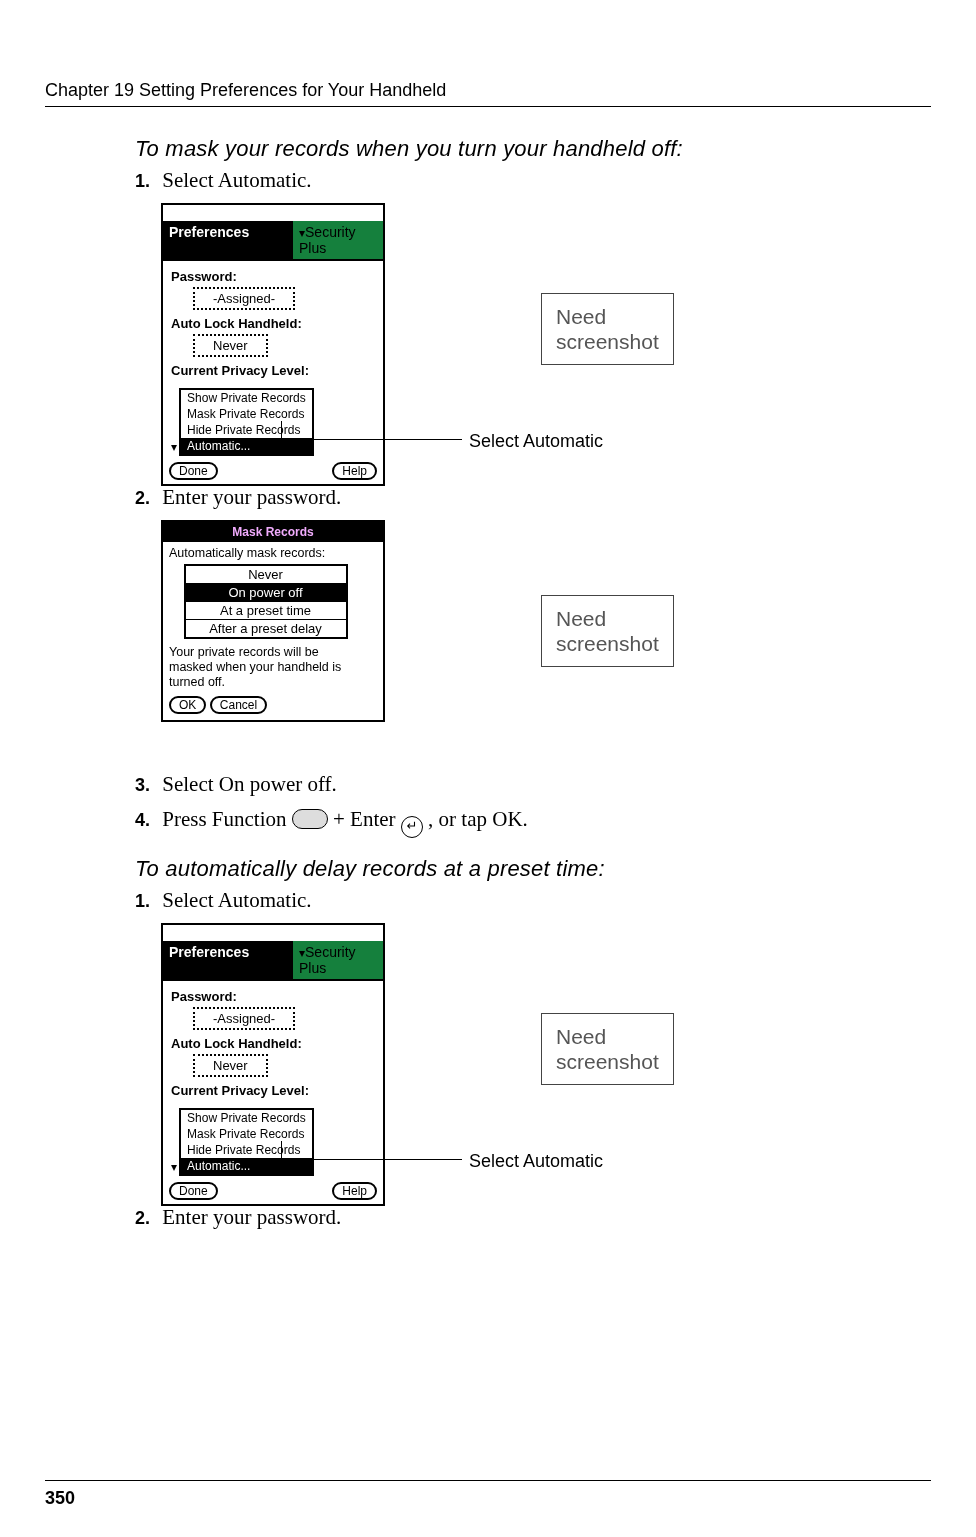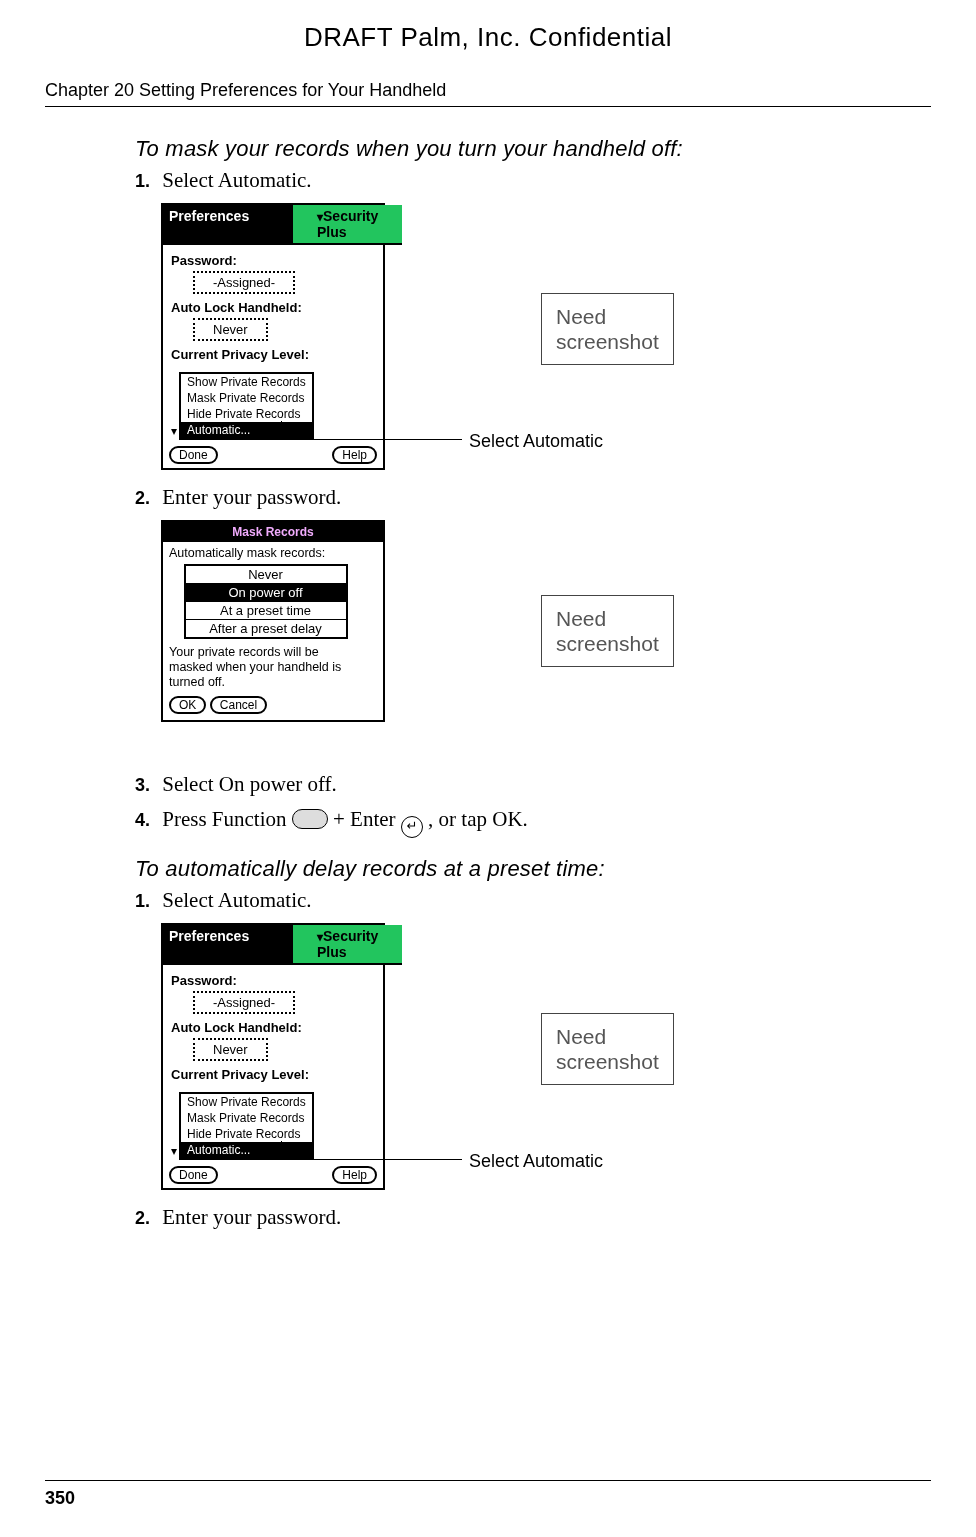--- a/index.html
+++ b/index.html
@@ -11,23 +11,23 @@
   .subhead{font-family:Arial,Helvetica,sans-serif;font-size:22px;font-style:italic;font-weight:300;font-stretch:condensed;margin:8px 0 6px 0;letter-spacing:0.2px;}
   .step{margin:6px 0 10px 0;font-size:21px;}
   .step b{font-family:Arial,Helvetica,sans-serif;font-weight:bold;font-size:18px;display:inline-block;width:22px;}
   .step span{font-family:'Palatino Linotype',Georgia,serif;}
   .figwrap{position:relative;margin:8px 0 22px 26px;}
   .shot{border:2px solid #000;background:#fff;display:inline-block;}
   .need{position:absolute;border:1px solid #444;font-family:Arial,Helvetica,sans-serif;font-size:21px;color:#555;padding:10px 14px;background:#fff;line-height:1.2;}
 
   
   .prefs{width:220px;}
-  .tbar{display:flex;}
+  .tbar{display:flex;margin-top:16px;}
   .tbar .tb1{flex:0 0 118px;background:#000;color:#fff;font-family:Arial,Helvetica,sans-serif;font-weight:bold;font-size:14px;padding:3px 6px;}
-  .tbar .tb2{flex:1;background:#22c55e;color:#000;font-family:Arial,Helvetica,sans-serif;font-size:14px;padding:3px 24px;border-bottom:2px solid #000;font-weight:bold;}
+  .tbar .tb2{flex:1;background:#15803d;color:#000;font-family:Arial,Helvetica,sans-serif;font-size:14px;padding:3px 6px;border-bottom:2px solid #000;}
   .tbar .tb2::before{content:"\25BE ";font-size:12px;}
   .prefbody{padding:4px 8px 6px 8px;font-family:Arial,Helvetica,sans-serif;font-size:13px;}
   .fld{font-weight:bold;margin-top:4px;}
   .dotted{display:inline-block;border:2px dotted #000;padding:2px 18px;margin:3px 0 2px 22px;font-size:13px;}
   .menu{border:2px solid #000;display:inline-block;margin-top:10px;font-size:12px;}
   .menu .mi{padding:1px 6px;}
   .menu .sel{background:#000;color:#fff;}
   .menu-wrapper{display:flex;align-items:flex-end;gap:2px;}
   .arrow{font-size:12px;padding-bottom:2px;}
   .btnrow{display:flex;justify-content:space-between;padding:0 6px 4px 6px;}
@@ -48,22 +48,21 @@
   .keycap{display:inline-block;width:34px;height:18px;border:1.5px solid #000;border-radius:10px;background:#ddd;vertical-align:-3px;}
   .retkey{display:inline-block;width:20px;height:20px;border:1.5px solid #000;border-radius:50%;vertical-align:-4px;text-align:center;font-family:Arial;font-size:13px;line-height:18px;}
 
   .botrule{position:absolute;bottom:56px;left:45px;width:886px;height:1px;background:#000;}
   .pgnum{position:absolute;bottom:28px;left:45px;font-family:Arial,Helvetica,sans-serif;font-weight:bold;font-size:18px;}
 </style>
 </head>
 <body>
 
 <div class="page">
-  <div class="draft">DRAFT   Palm, Inc. Confidential</div>
-  <div class="chapline">Chapter 20   Setting Preferences for Your Handheld</div>
+  <div class="chapline">Chapter 19   Setting Preferences for Your Handheld</div>
   <div class="rule"></div>
 
   <div class="content">
 
     <div class="subhead">To mask your records when you turn your handheld off:</div>
     <div class="step">
       <b>1.</b>
       <span>Select Automatic.</span>
     </div>
 

